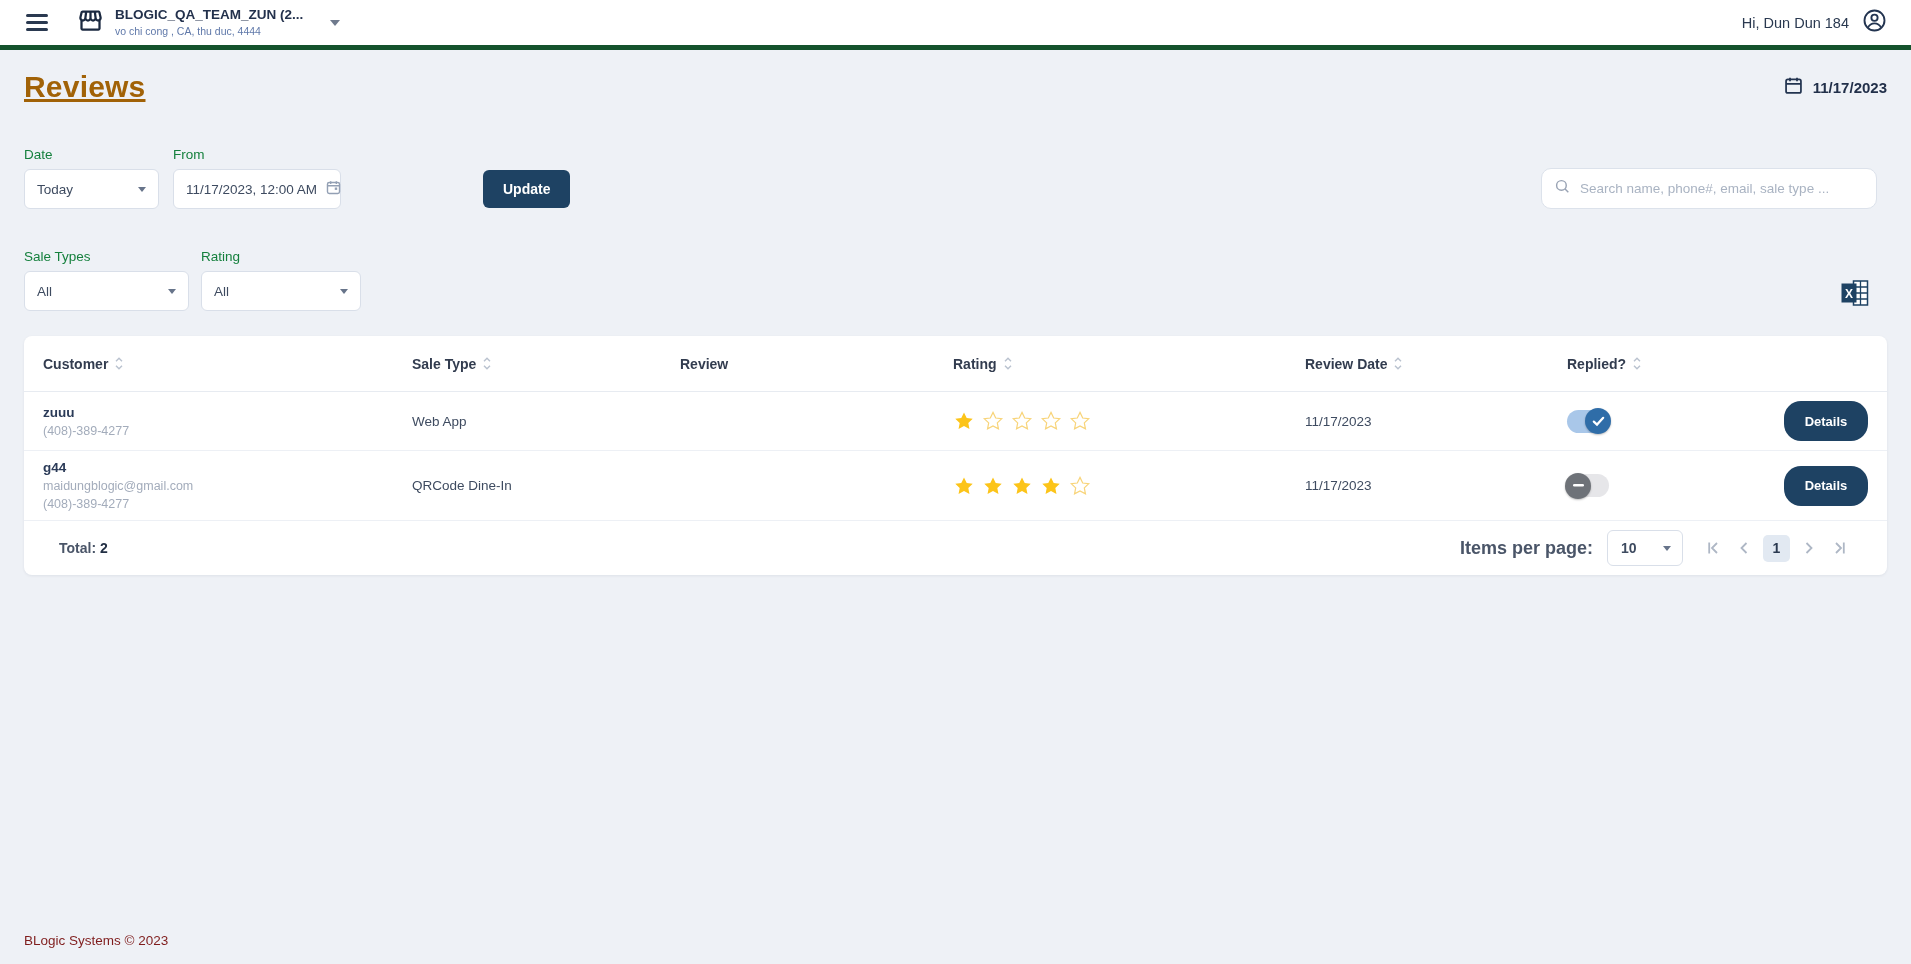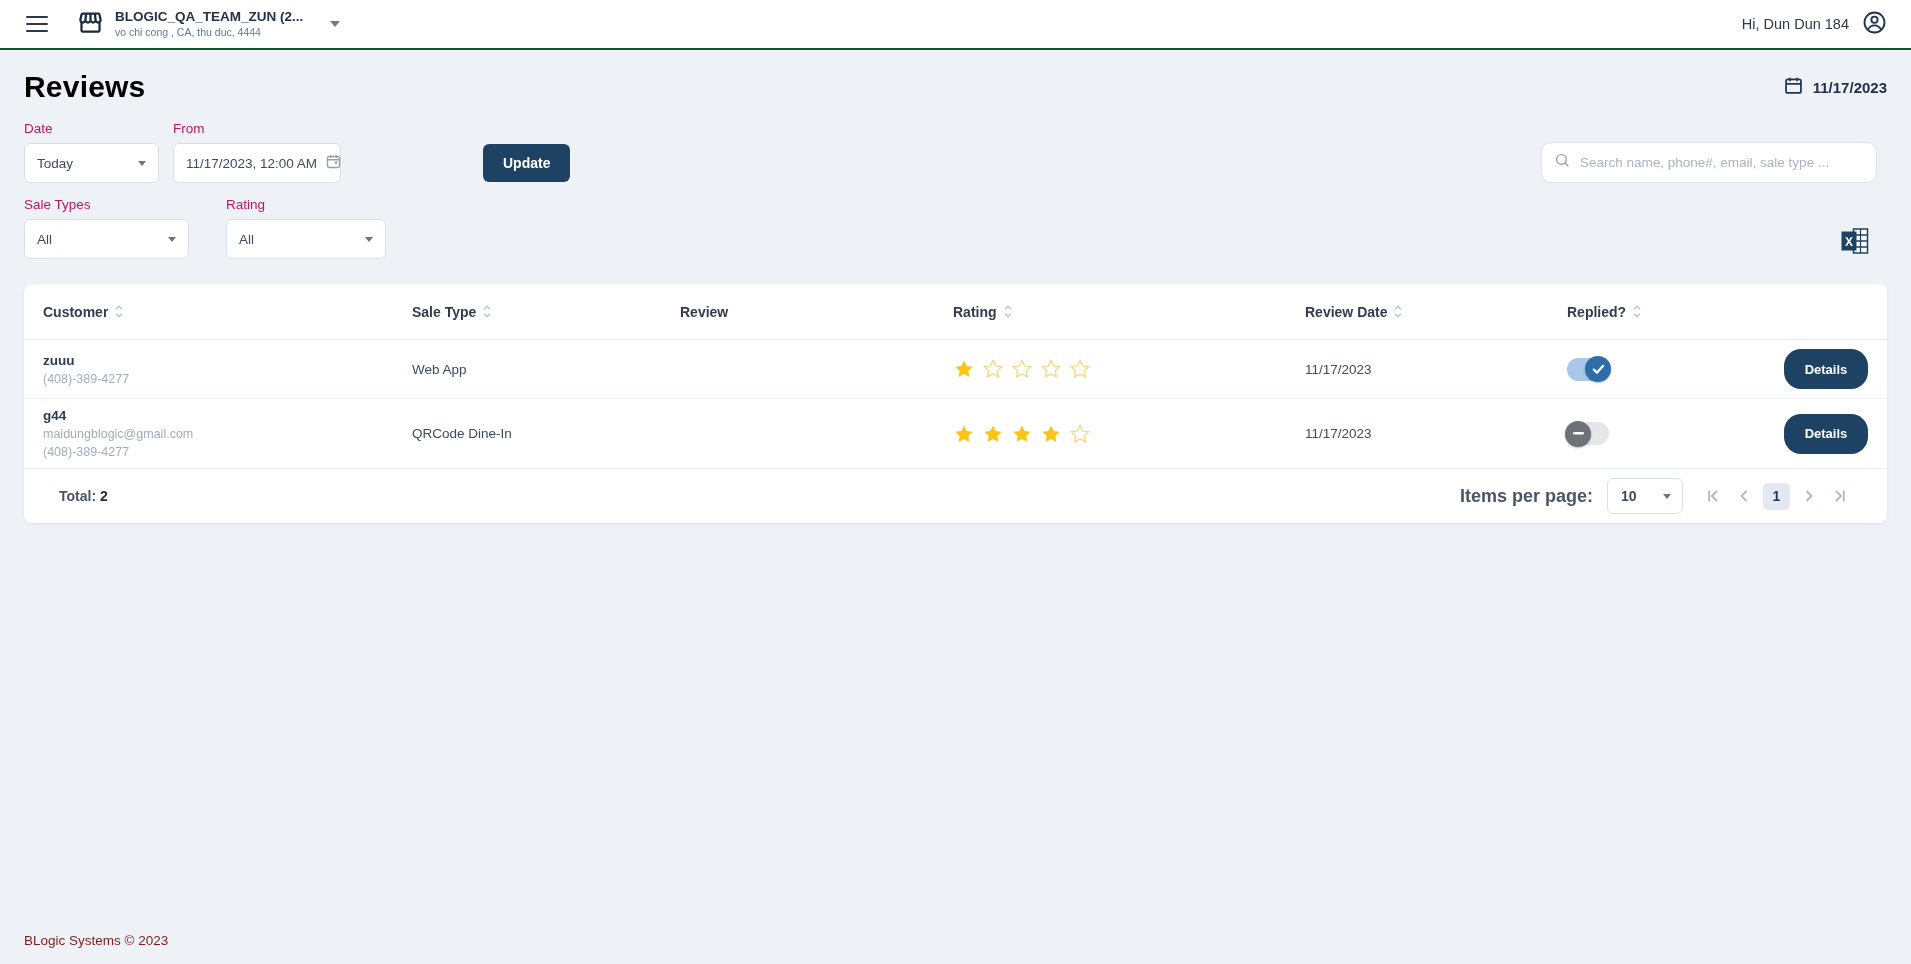--- a/index.html
+++ b/index.html
@@ -8,44 +8,44 @@
     font-family: "Liberation Sans", sans-serif;
     background: #EEF1F6;
     color: #2A3950;
     display: flex;
     flex-direction: column;
     overflow: hidden;
   }
 
   
   .topbar {
-    height: 50px; background: #fff; border-bottom: 2px solid #14532d;
+    height: 50px; background: #fff; border-bottom: 5px solid #14532d;
     display: flex; align-items: center; padding: 0 24px; flex-shrink: 0;
   }
   .hamburger { display: flex; flex-direction: column; gap: 4.5px; cursor: pointer; padding: 4px 2px; }
   .hamburger span { width: 22px; height: 2.6px; background: #2A3950; border-radius: 2px; }
   .store-block { display: flex; align-items: center; margin-left: 27px; gap: 11px; }
   .store-text { display: flex; flex-direction: column; line-height: 1.25; }
   .store-name { font-size: 13.5px; font-weight: 700; color: #23314C; }
   .store-addr { font-size: 10.5px; color: #5F78A9; margin-top: 1px; }
   .caret { width: 0; height: 0; border-left: 5px solid transparent; border-right: 5px solid transparent; border-top: 6px solid #6F7A8D; margin-left: 16px; }
   .topbar-right { margin-left: auto; display: flex; align-items: center; gap: 13px; }
   .greeting { font-size: 14.5px; color: #2A3950; }
 
   
   .content { flex: 1; padding: 0 24px; display: flex; flex-direction: column; }
   .page-head { display: flex; align-items: center; justify-content: space-between; margin-top: 20px; }
-  .page-title { font-size: 30px; font-weight: 800; color: #000000; letter-spacing: .2px; }
+  .page-title { font-size: 30px; font-weight: 800; color: #a16207; letter-spacing: .2px; text-decoration: underline; }
   .head-date { display: flex; align-items: center; gap: 9px; font-weight: 700; font-size: 15px; color: #22304A; cursor: pointer; }
 
   
   .filters-row1 { display: flex; align-items: flex-end; gap: 14px; margin-top: 17px; }
-  .filters-row2 { display: flex; align-items: flex-end; gap: 37px; margin-top: 14px; }
+  .filters-row2 { display: flex; align-items: flex-end; gap: 12px; margin-top: 14px; }
   .field { display: flex; flex-direction: column; }
-  .field-label { font-size: 13.5px; color: #be185d; margin-bottom: 7px; }
+  .field-label { font-size: 13.5px; color: #15803d; margin-bottom: 7px; margin-top: 26px; }
   .control {
     height: 40px; background: #fff; border: 1px solid #D9DFE9; border-radius: 6px;
     display: flex; align-items: center; padding: 0 12px; font-size: 13.5px; color: #3E4B60;
   }
   .select { justify-content: space-between; cursor: pointer; }
   .sel-caret { width: 0; height: 0; border-left: 4.5px solid transparent; border-right: 4.5px solid transparent; border-top: 5.5px solid #67748A; }
   .w-date { width: 135px; } .w-from { width: 168px; } .w-to { width: 169px; }
   .w-sale { width: 165px; } .w-rating { width: 160px; }
   .dt-input { justify-content: space-between; gap: 8px; }
   .dt-value { white-space: nowrap; }

